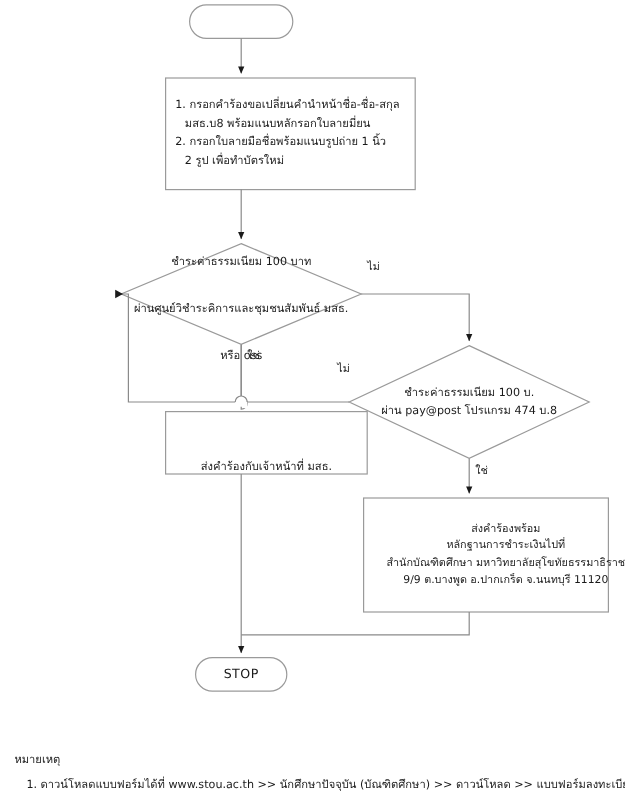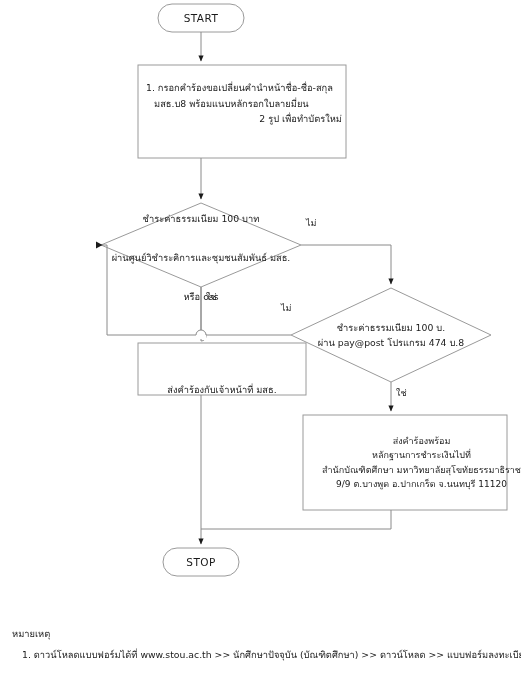--- a/index.html
+++ b/index.html
@@ -147,28 +147,26 @@
     </g>
 
     <path d="M96,241.5 L102.5,245 L96,248.5 z" fill="#1a1a1a"></path>
 
     <rect x="196" y="330" width="10" height="10" fill="#ffffff" stroke="none"></rect>
     <path d="M196,335 A5,5 0 0 1 206,335" fill="none" stroke="#8a8a8a" stroke-width="1"></path>
     <line x1="201" y1="287" x2="201" y2="330" stroke="#8a8a8a" stroke-width="1"></line>
     <line x1="201" y1="340" x2="201" y2="339" stroke="#8a8a8a" stroke-width="1"></line>
   </svg>
 
-  <div class="node-text" style="left:158px; top:4px; width:86px; height:28px;">
-    <span class="terminal-label line">START</span>
-  </div>
 
   <div class="proc-list" style="left:146px; top:80px; width:196px; height:70px;">
     <span class="li thai">1. กรอกคำร้องขอเปลี่ยนคำนำหน้าชื่อ-ชื่อ-สกุล</span>
     <span class="li thai" style="padding-left:8px;">มสธ.บ8  พร้อมแนบหลักรอกใบลายมี่ยน</span>
-    <span class="li thai" style="padding-left:8px;text-align:right;">2 รูป เพื่อทำบัตรใหม่</span>
+    <span class="li thai">2. กรอกใบลายมือชื่อพร้อมแนบรูปถ่าย 1 นิ้ว</span>
+    <span class="li thai" style="padding-left:8px;">2 รูป เพื่อทำบัตรใหม่</span>
   </div>
 
   <div class="node-text" style="left:101px; top:225px; width:200px; height:64px;gap:24px;">
     <span class="line thai">ชำระค่าธรรมเนียม 100 บาท</span>
     <span class="line thai">ผ่านศูนย์วิชำระคิการและชุมชนสัมพันธ์ มสธ.</span>
     <span class="line thai">หรือ oss</span>
   </div>
 
   <div class="node-text" style="left:296px; top:313px; width:190px; height:44px;">
     <span class="line thai">ชำระค่าธรรมเนียม 100 บ.</span>

